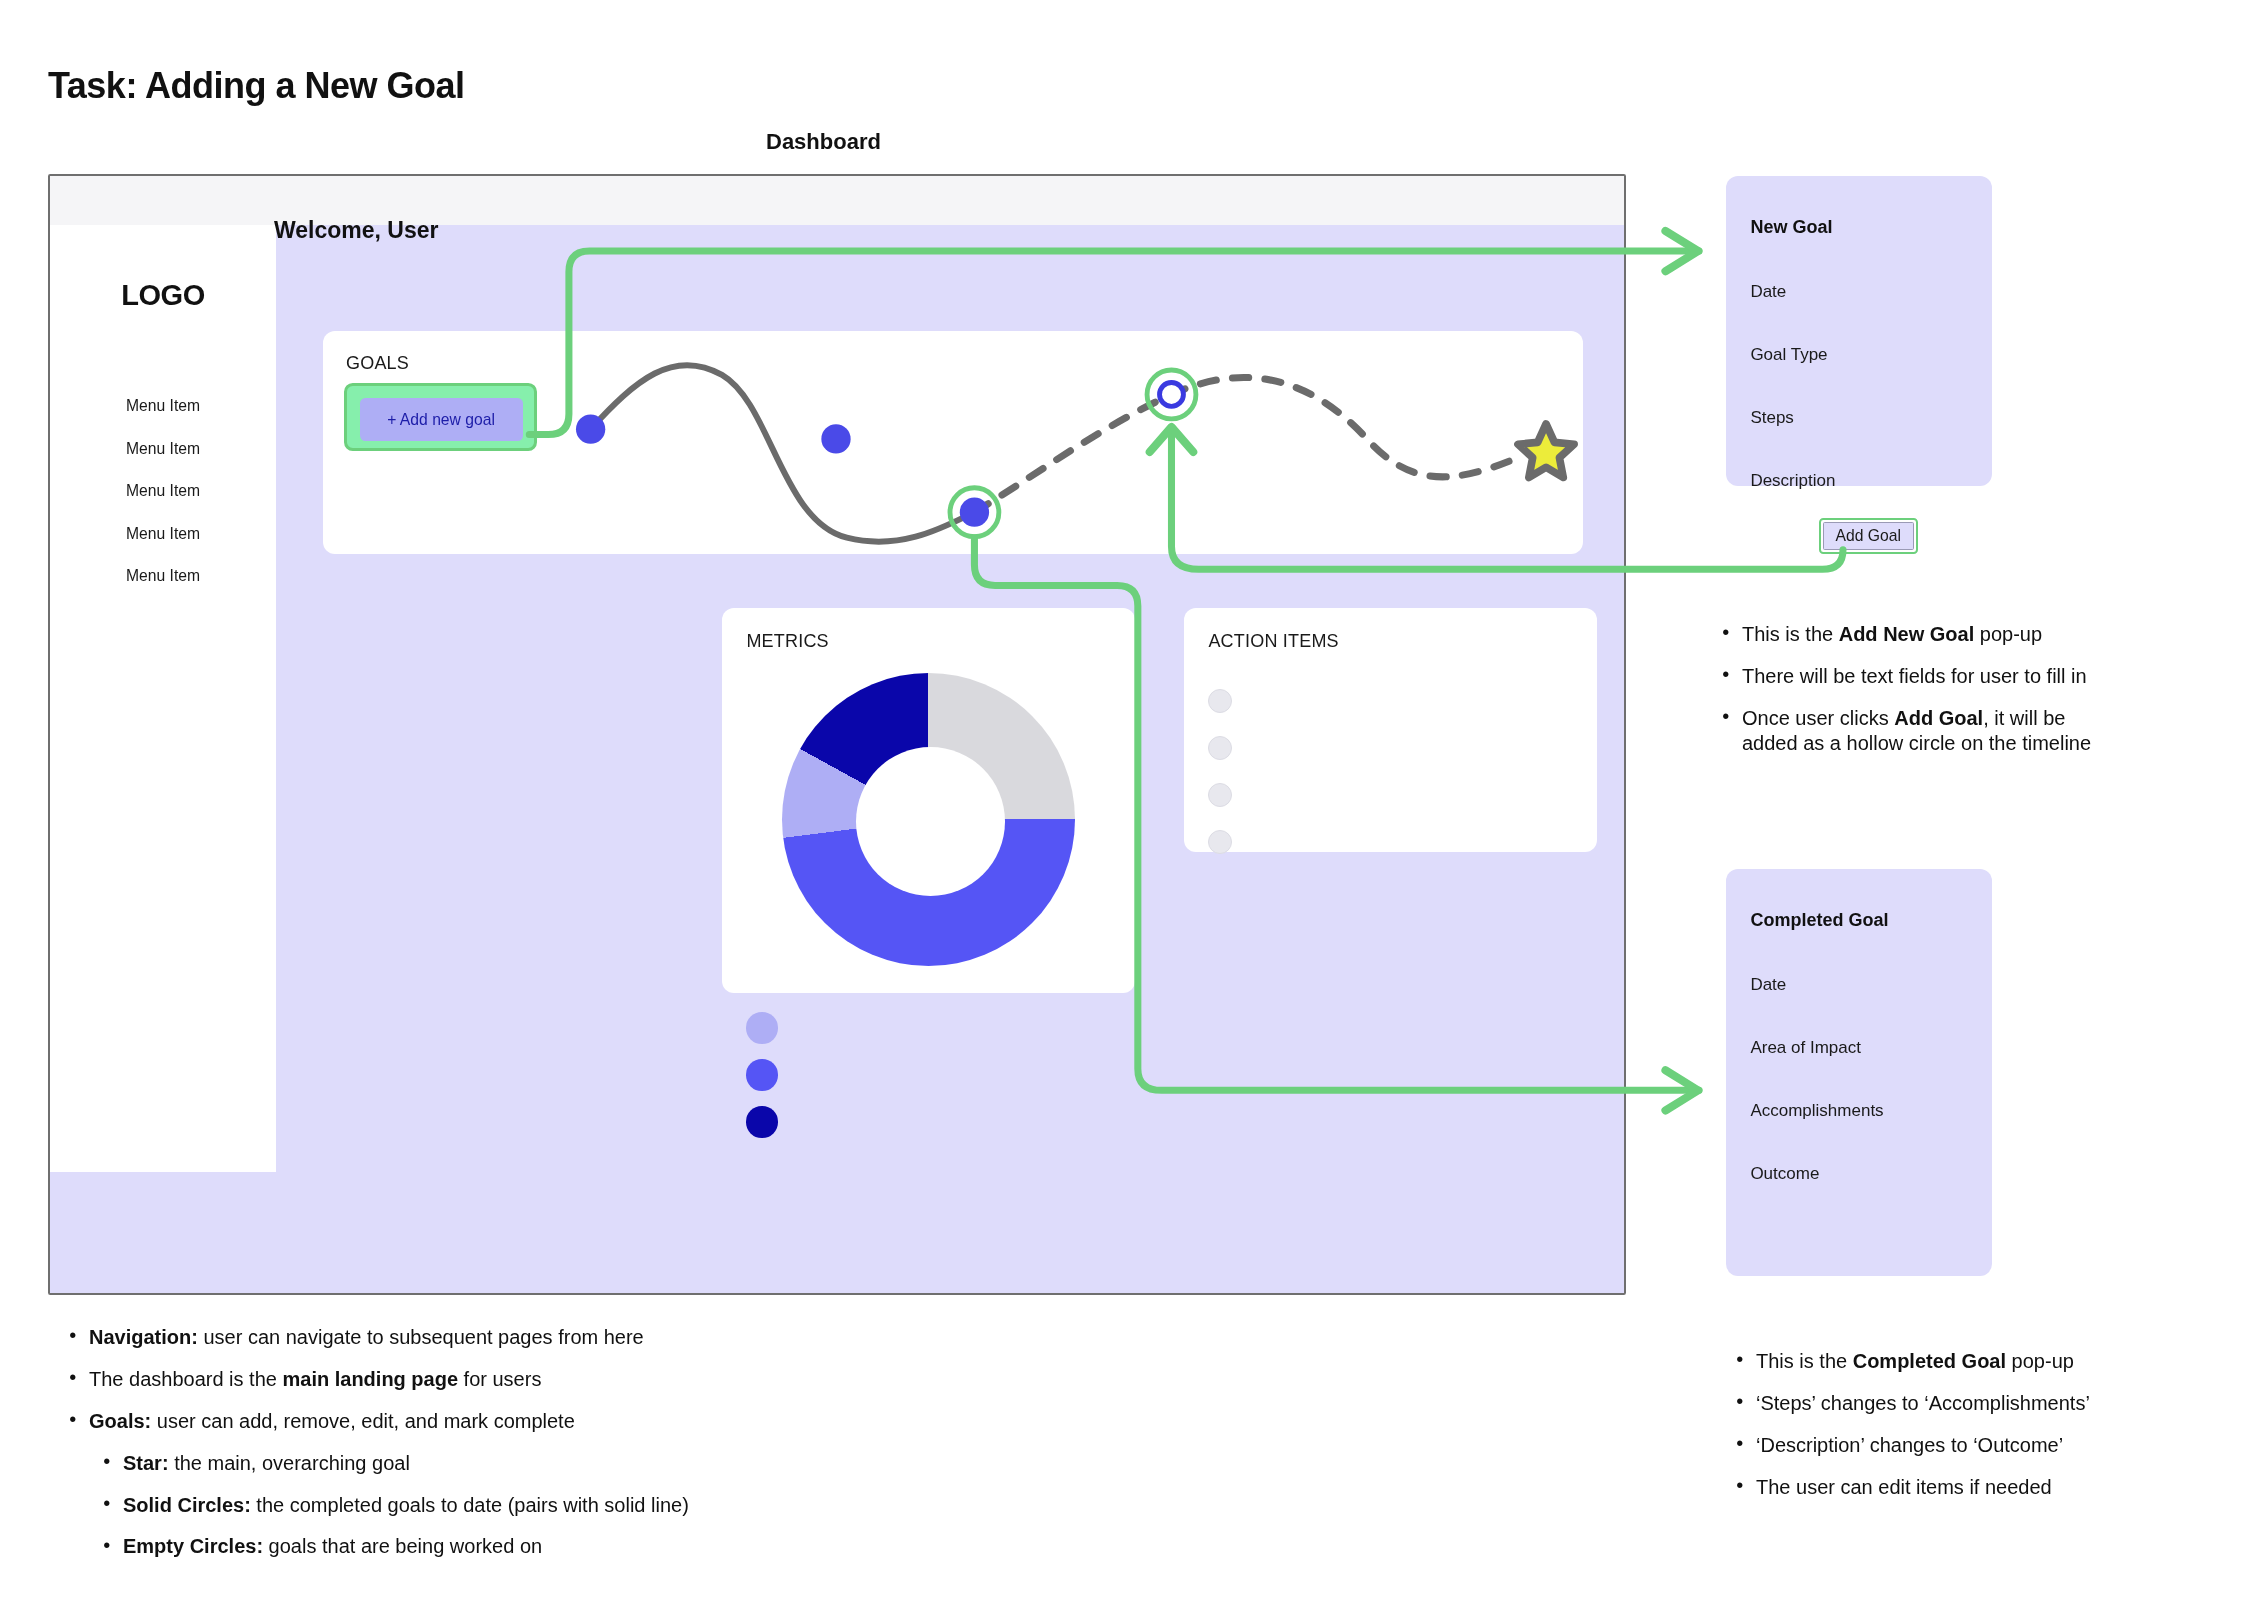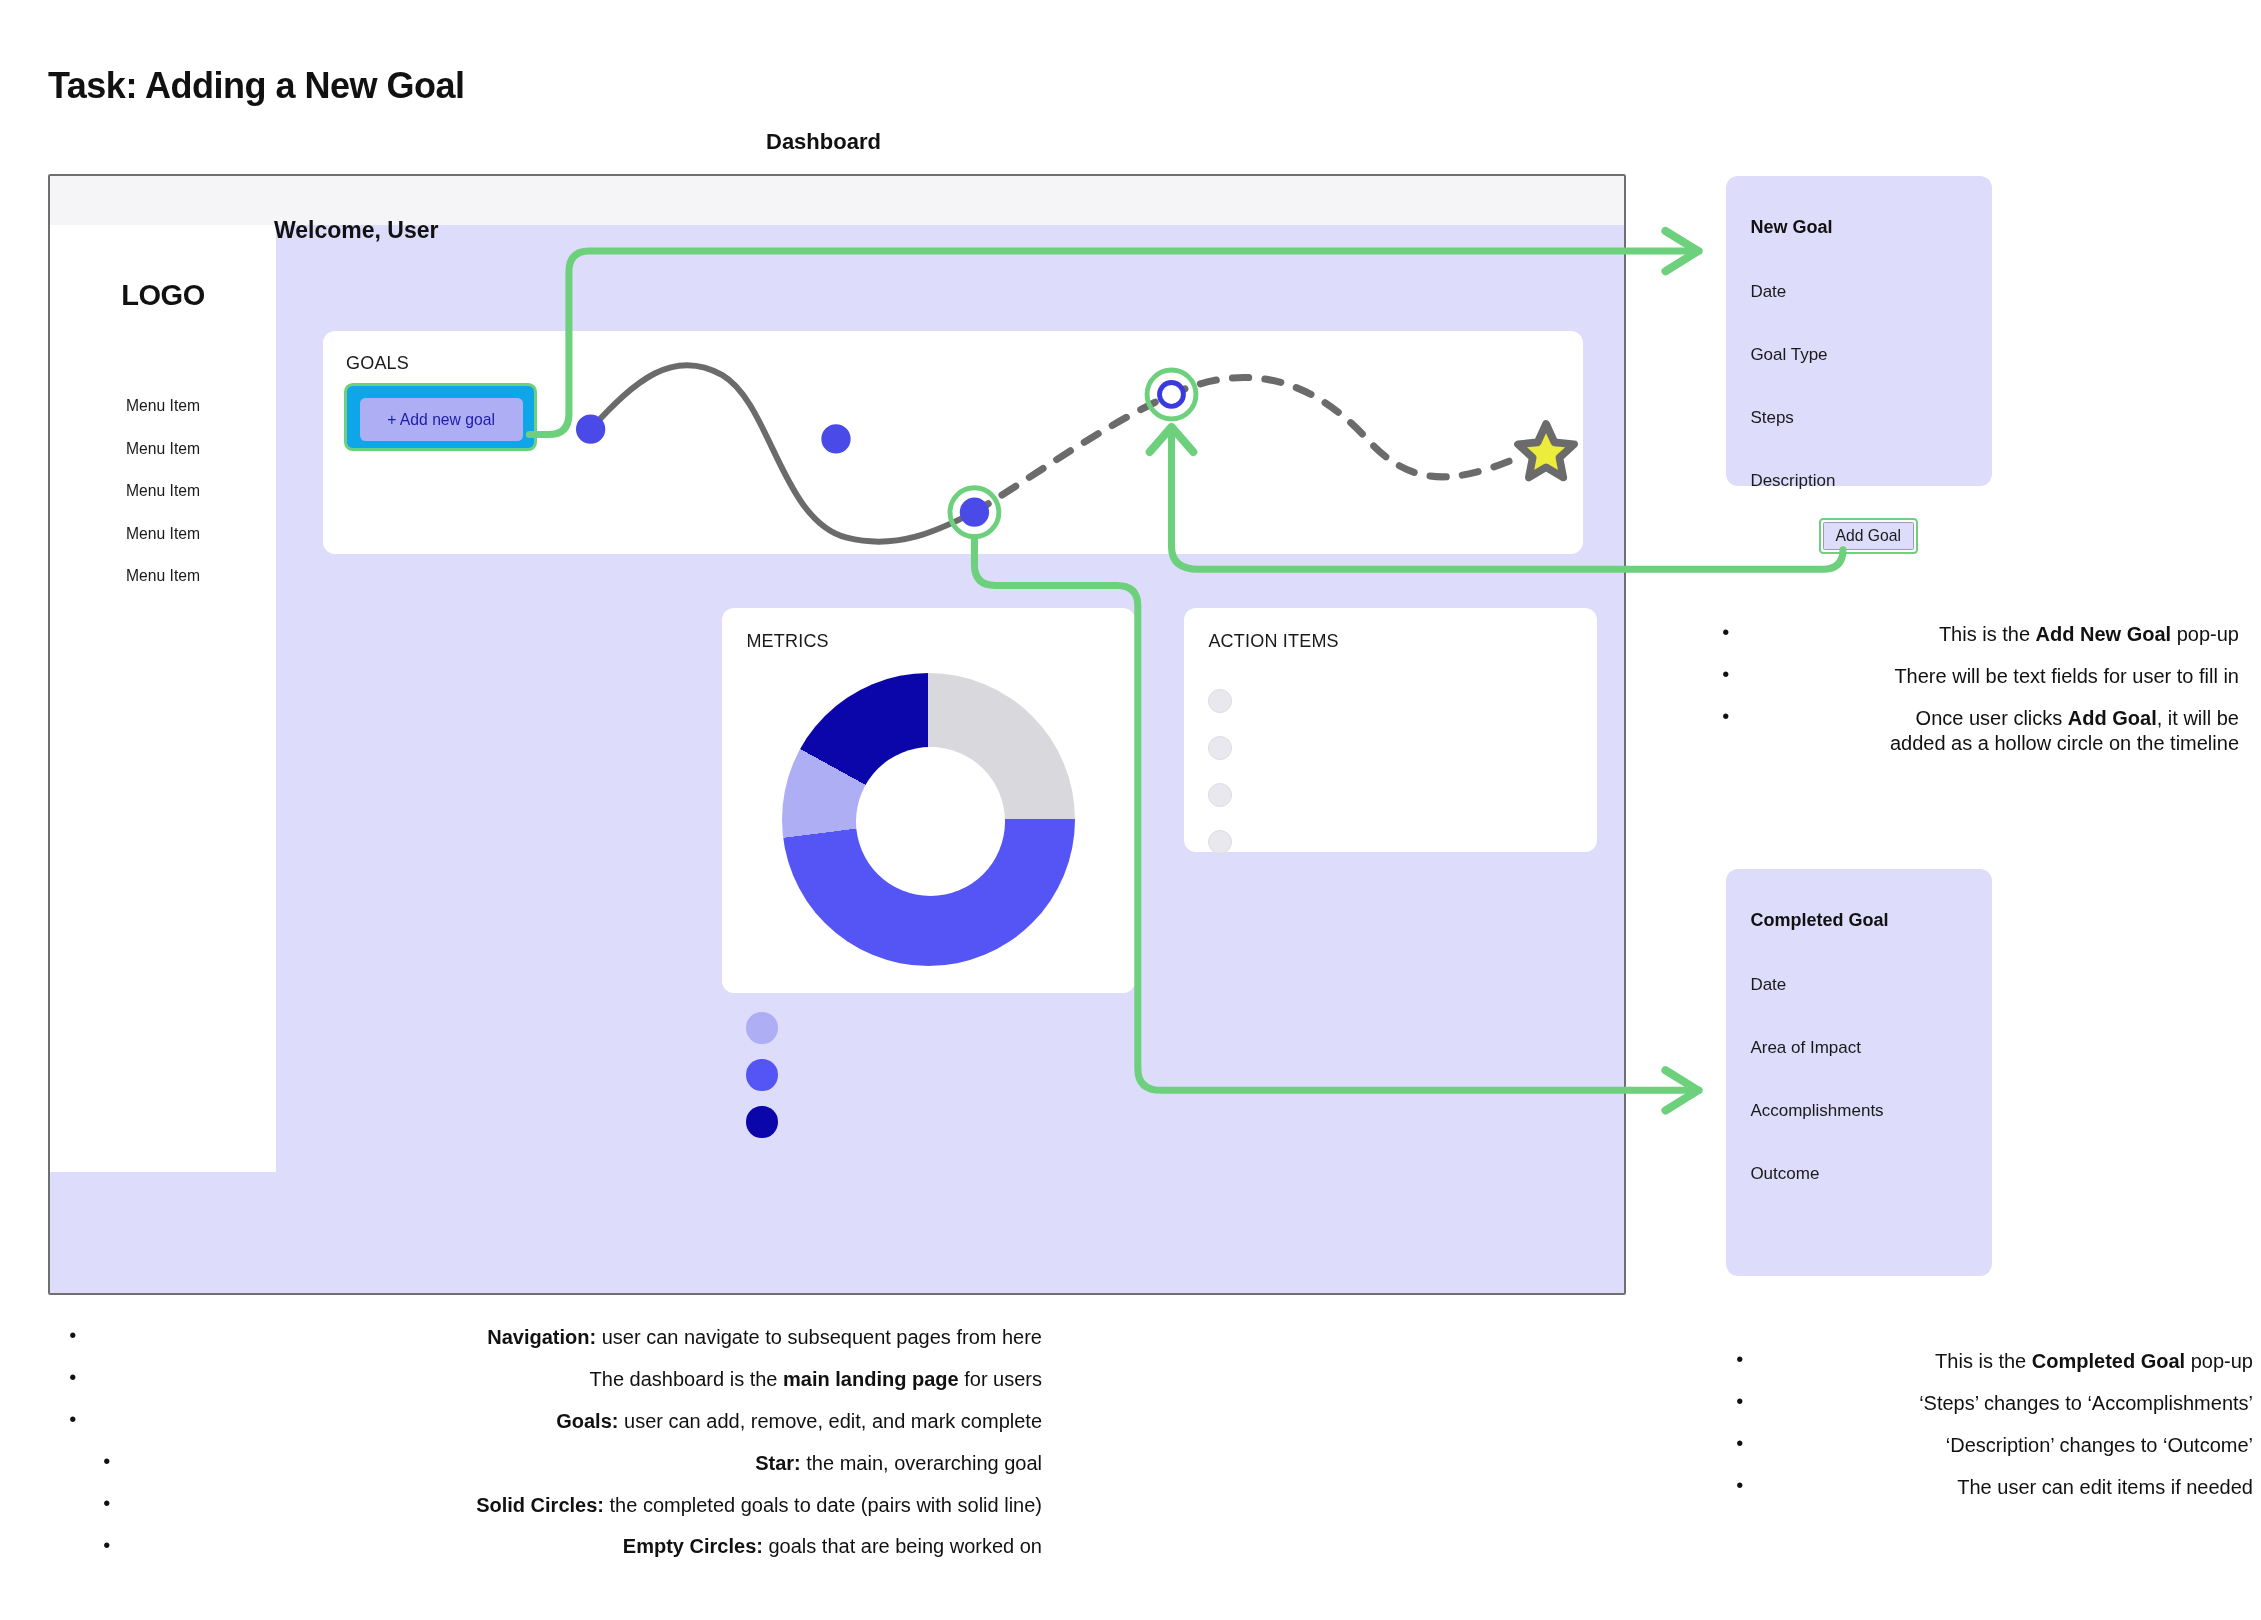--- a/index.html
+++ b/index.html
@@ -67,21 +67,21 @@
   }
   .card-title{
     position:absolute; font-size:18px; color:#1a1a1a; letter-spacing:0.2px;
   }
 
   
   .card-goals{ left:323px; top:331px; width:1260px; height:223px; }
   .goals-title{ left:23px; top:22px; }
   .addgoal-wrap{
     position:absolute; left:20.6px; top:52px; width:193px; height:68px;
-    border:3.8px solid #6cd07c; border-radius:8.7px; background:#0ea5e9;
+    border:3.8px solid #6cd07c; border-radius:8.7px; background:#86efac;
   }
   .add-new-goal-btn{
     position:absolute; left:13px; top:12px; width:163px; height:43px;
     background:#aeaef5; border:none; border-radius:5.4px;
     font-family:"Liberation Sans", sans-serif;
     font-size:15.7px; color:#1d1da8; text-align:center; line-height:43px;
     cursor:pointer;
   }
 
   
@@ -128,21 +128,21 @@
     border-radius:1.6px; padding:4.3px 12px;
     font-family:"Liberation Sans", sans-serif;
     font-size:15.7px; color:#1a1a1a; cursor:pointer; white-space:nowrap;
   }
 
   
   .notes{ position:absolute; }
   .notes-tl{ left:65px; top:1325px; width:977px; }
   .notes-tr1{ left:1718px; top:622px; width:521px; }
   .notes-tr2{ left:1732px; top:1325px; width:521px;margin-top:24px; }
-  .notes ul{ list-style:none;text-align:right; }
+  .notes ul{ list-style:none; }
   .notes li{
     position:relative; padding-left:24px; margin-bottom:16.3px;
     font-size:20px; line-height:1.28; color:#111;
   }
   .notes li::before{
     content:"•"; position:absolute; left:4.3px; top:-1.6px; font-size:20px;
   }
   .notes ul.sub-list{ margin-left:34px; margin-top:16.3px; }
   .notes b{ font-weight:bold; }
 

